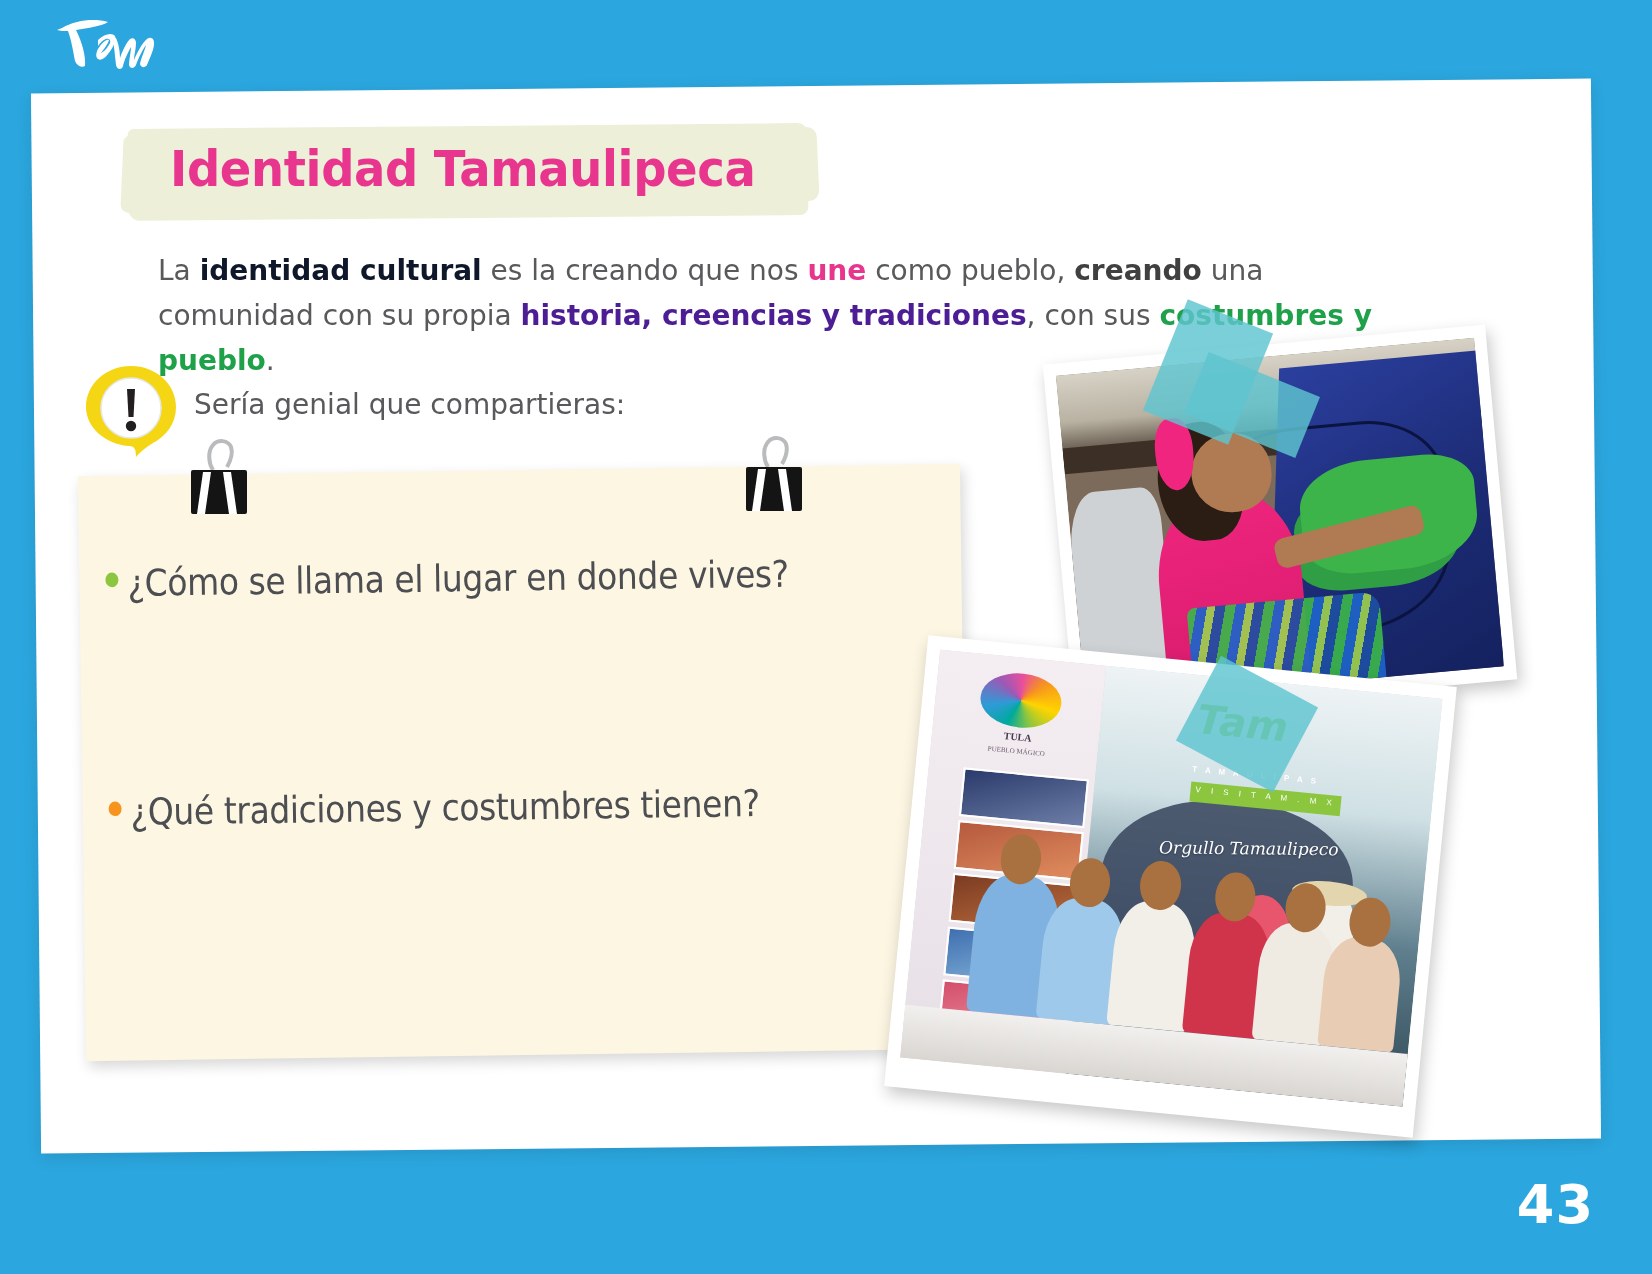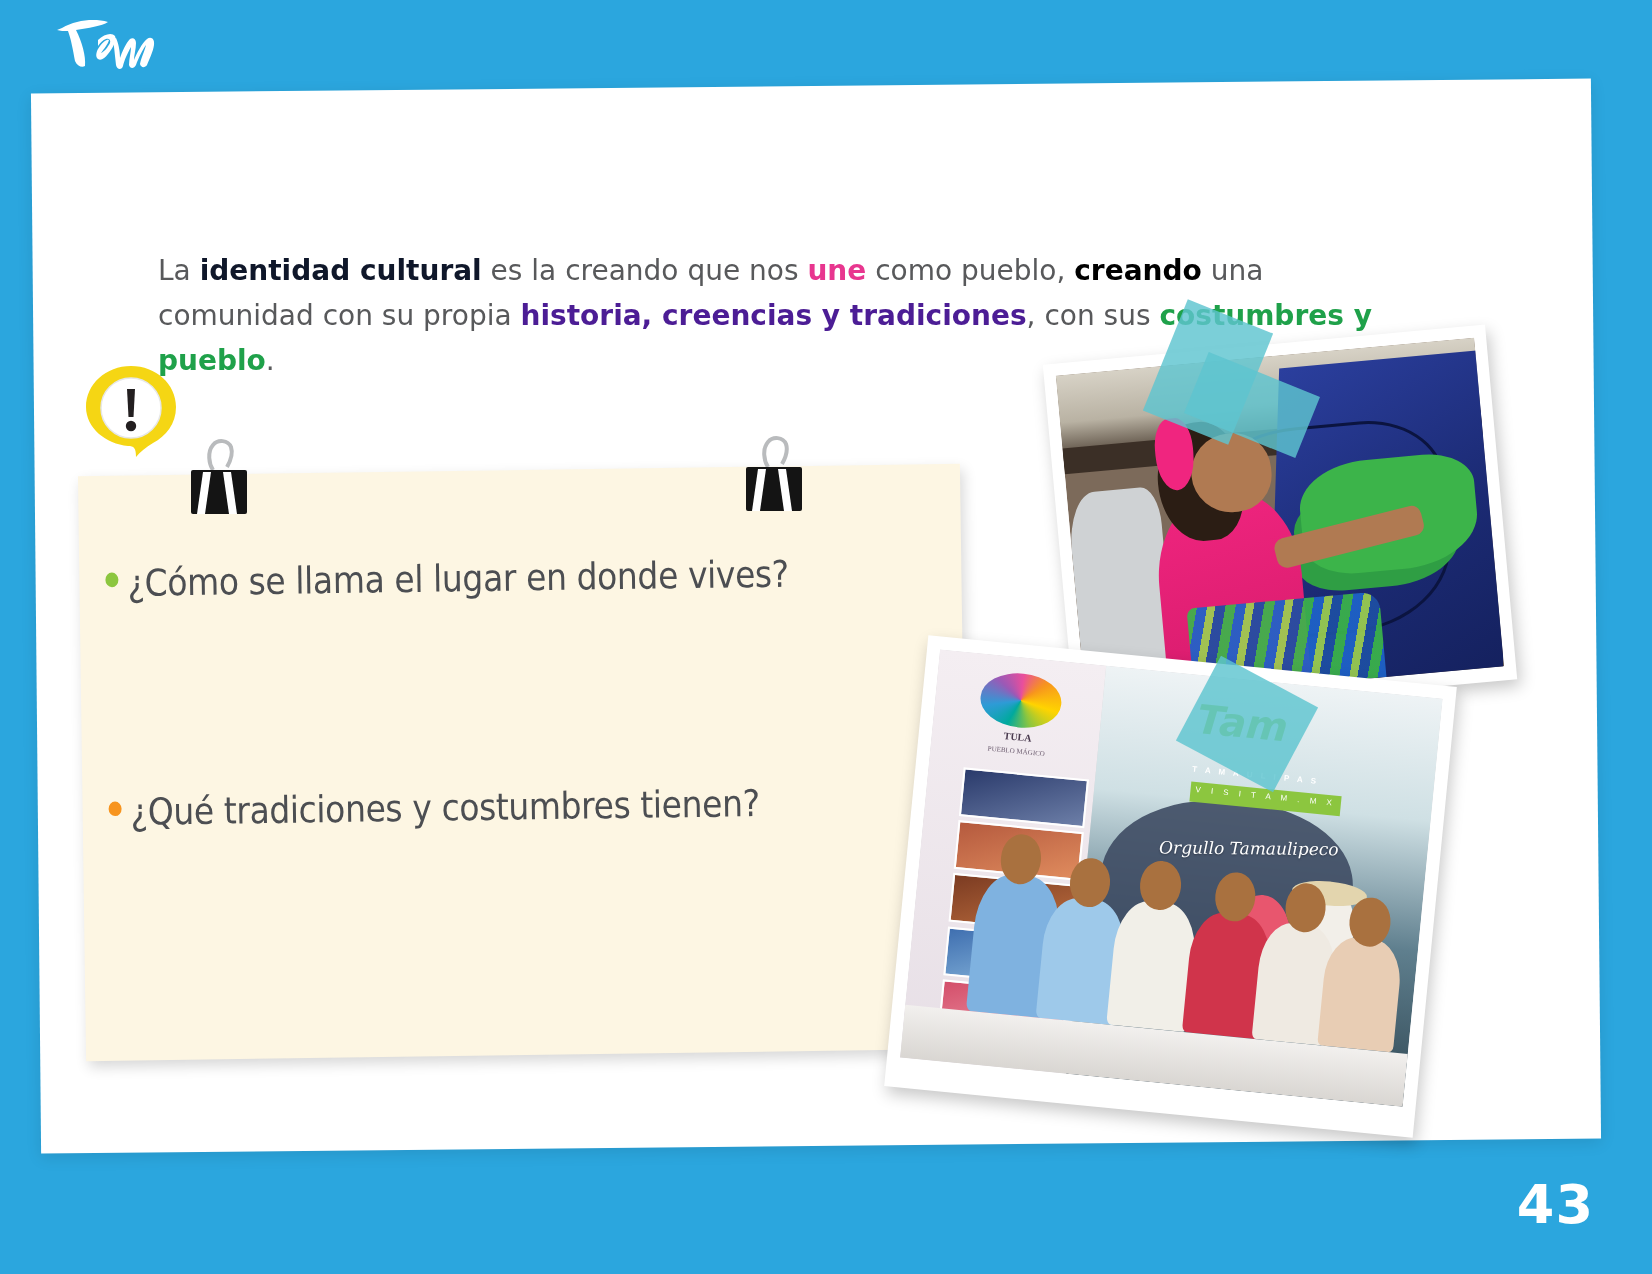--- a/index.html
+++ b/index.html
@@ -100,21 +100,21 @@
     top: 248px;
     width: 1250px;
     font-size: 28px;
     line-height: 45px;
     color: #58595B;
     font-family: "DejaVu Sans", sans-serif;
   }
   .intro-para b { font-weight: bold; }
   .em-blue   { color: #0f172a; }
   .em-pink   { color: #E8368F; }
-  .em-teal   { color: #000000; }
+  .em-teal   { color: #404040; }
   .em-purple { color: #4c1d95; }
   .em-green  { color: #1FA14A; }
 
   
   .callout {
     position: absolute;
     left: 84px;
     top: 364px;
     width: 600px;
     height: 100px;
@@ -376,32 +376,37 @@
   <div class="brand-logo">
     <svg viewBox="0 0 140 72" width="140" height="72" aria-hidden="true">
       <g fill="currentColor">
         <path d="M20 20 C34 12, 52 10, 66 14 C60 18, 46 20, 34 22 C40 34, 44 48, 43 58 C40 60, 35 58, 33 53 C31 42, 29 31, 26 23 C22 23, 18 23, 15 22 Z"></path>
         <path d="M56 32 C62 26, 70 24, 73 28 C75 32, 71 40, 66 46 C63 50, 59 53, 56 51 C53 49, 54 43, 58 38 C61 34, 65 31, 67 32 C66 36, 62 41, 59 45 C62 44, 66 39, 68 35 C69 32, 67 30, 64 31 C61 32, 58 35, 56 38 Z"></path>
         <path d="M74 30 C76 34, 78 42, 78 50 C80 44, 84 35, 88 31 C91 29, 94 31, 94 35 C94 41, 92 47, 92 52 C95 45, 100 35, 105 31 C109 28, 113 31, 112 37 C111 44, 107 52, 105 57 C103 60, 99 60, 98 56 C99 50, 103 42, 104 37 C101 41, 96 51, 94 57 C92 61, 88 61, 87 57 C87 51, 89 44, 89 39 C86 44, 82 53, 81 58 C80 62, 75 62, 74 57 C73 48, 72 38, 71 31 Z"></path>
       </g>
     </svg>
   </div>
 
+  <div class="title-wrap">
+    <div class="title-band"></div>
+    <div class="page-title">Identidad Tamaulipeca</div>
+  </div>
 
   <div class="intro-para"><span>La </span><b class="em-blue">identidad cultural</b><span> es la creando que nos </span><b class="em-pink">une</b><span> como pueblo, </span><b class="em-teal">creando</b><span> una comunidad con su propia </span><b class="em-purple">historia, creencias y tradiciones</b><span>, con sus </span><b class="em-green">costumbres y pueblo</b><span>.</span></div>
 
   <div class="callout">
     <div class="callout-bubble">
       <svg viewBox="0 0 94 94" width="94" height="94" aria-hidden="true">
         <path d="M47 2 C72 2 92 20 92 43 C92 60 82 72 69 79 C62 83 56 88 52 93 C52 84 50 82 44 82 C22 80 2 64 2 43 C2 20 22 2 47 2 Z" fill="#F5D614"></path>
         <circle cx="47" cy="44" r="30" fill="#FFFFFF" stroke="#E6E7E8" stroke-width="1.5"></circle>
         <path d="M43 25 L51 25 L49.5 53 L44.5 53 Z" fill="#231F20"></path>
         <circle cx="47" cy="62" r="5.2" fill="#231F20"></circle>
       </svg>
     </div>
+    <div class="callout-text">Sería genial que compartieras:</div>
   </div>
 
   <div class="note-card">
     <div class="note-q note-q-1"><span class="qbullet green"></span><span>¿Cómo se llama el lugar en donde vives?</span></div>
     <div class="note-q note-q-2"><span class="qbullet orange"></span><span>¿Qué tradiciones y costumbres tienen?</span></div>
   </div>
 
   <div class="clip clip-1">
     <svg viewBox="0 0 72 86" width="72" height="86" aria-hidden="true">
       <path d="M30 40 C26 34 24 22 30 15 C35 9 45 10 48 17 C50 23 48 30 44 37" fill="none" stroke="#B9BBBD" stroke-width="4"></path>

